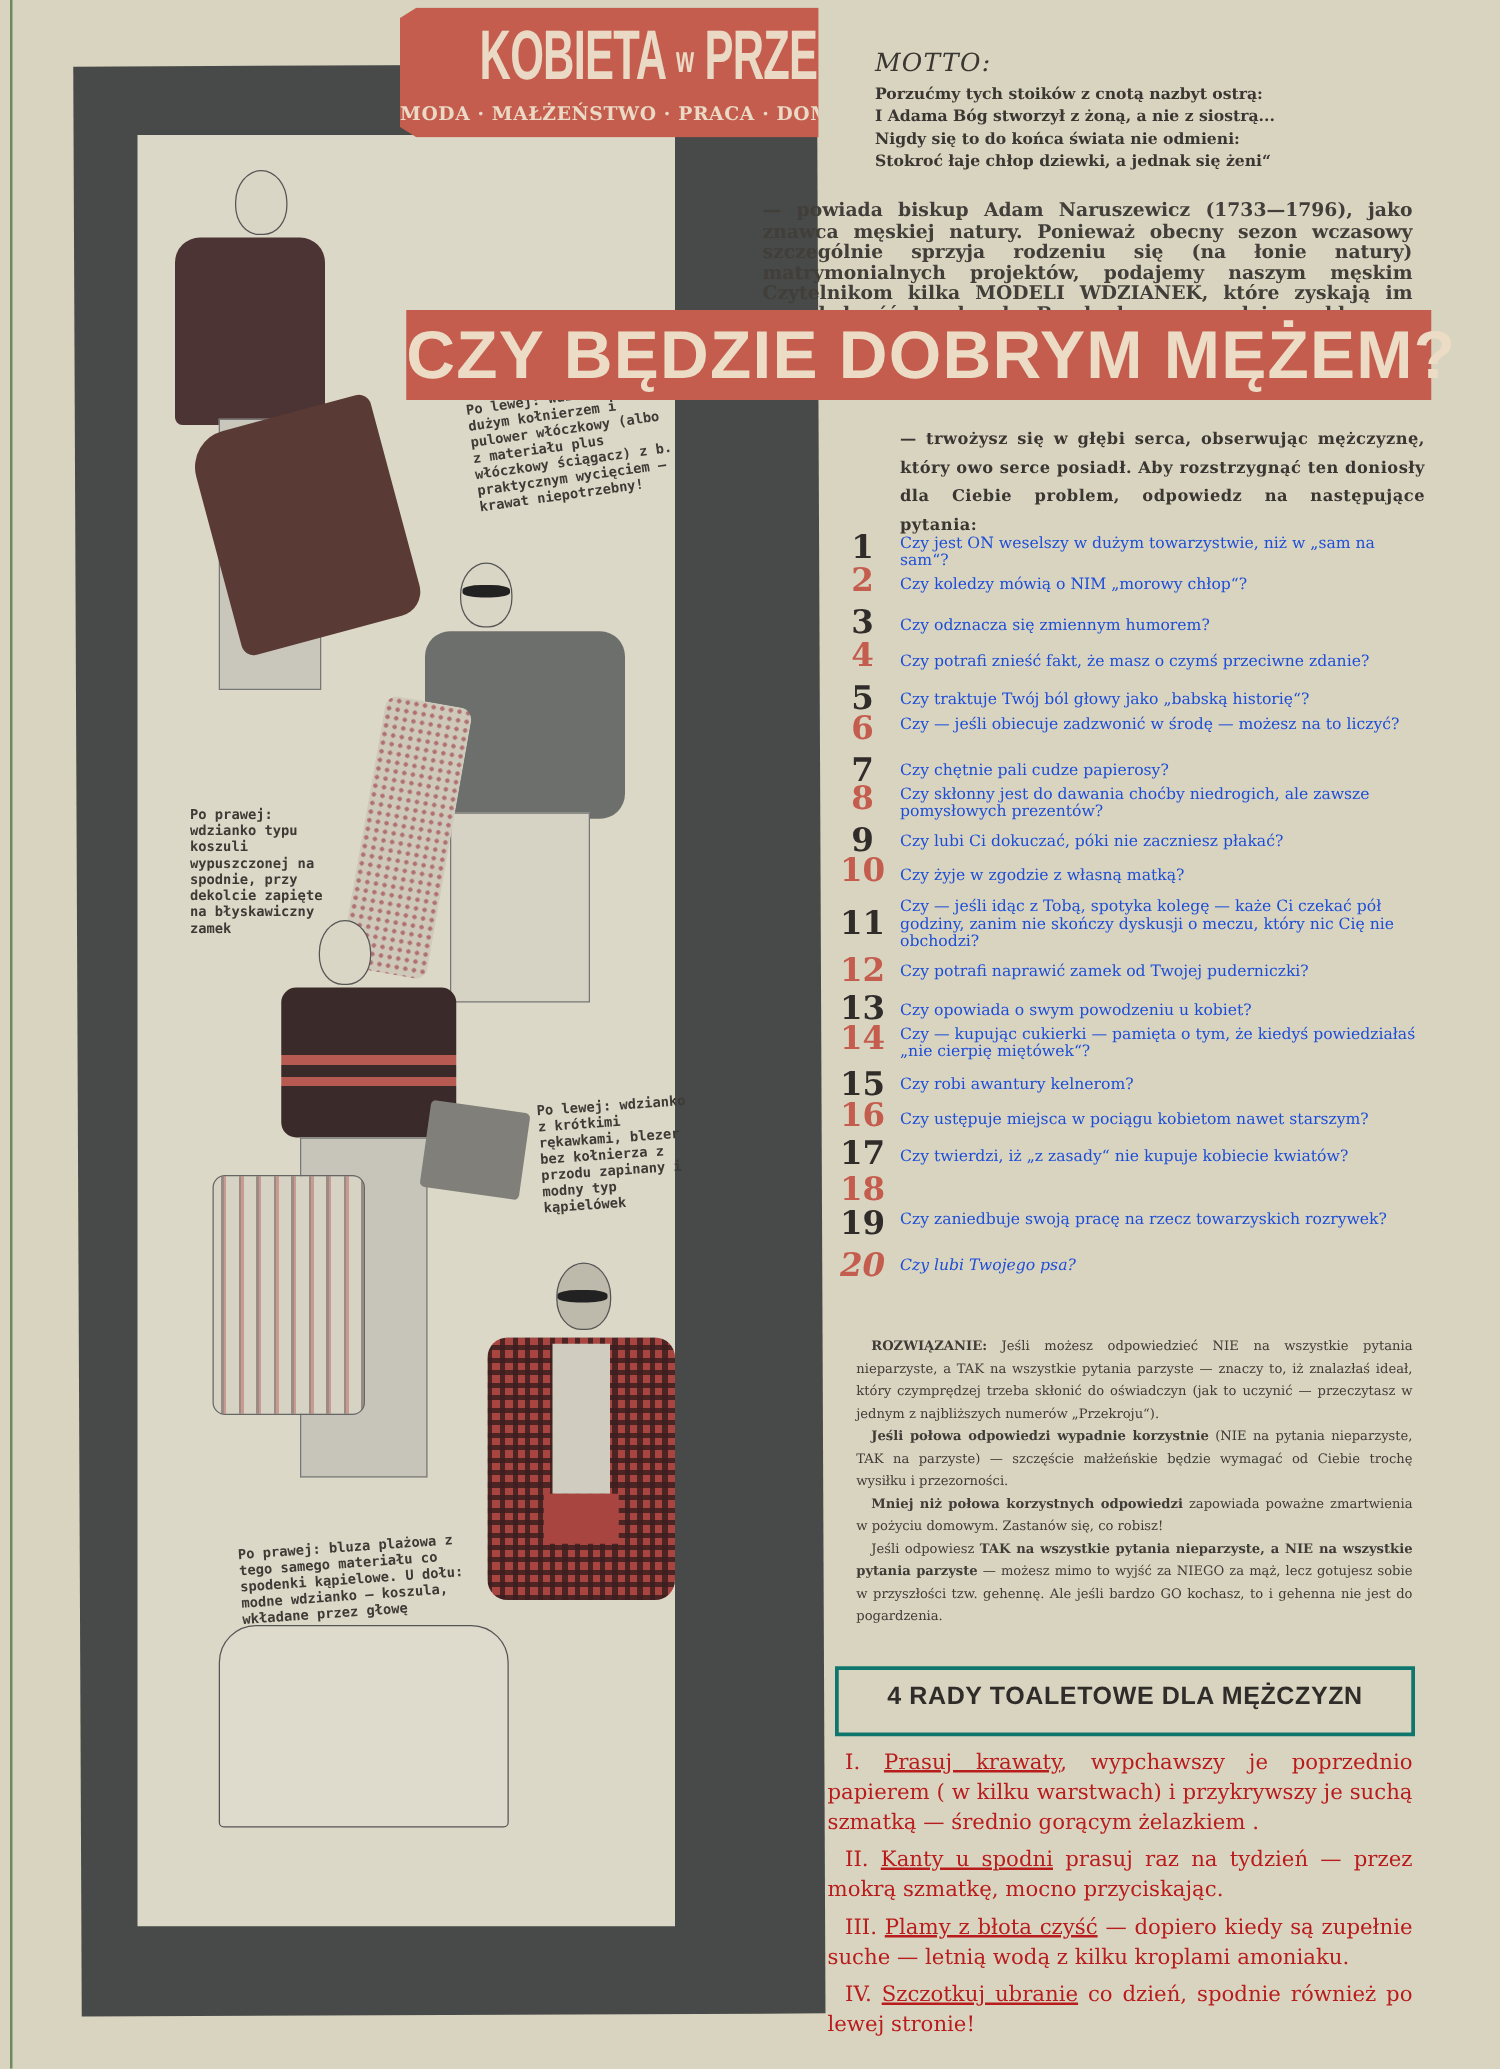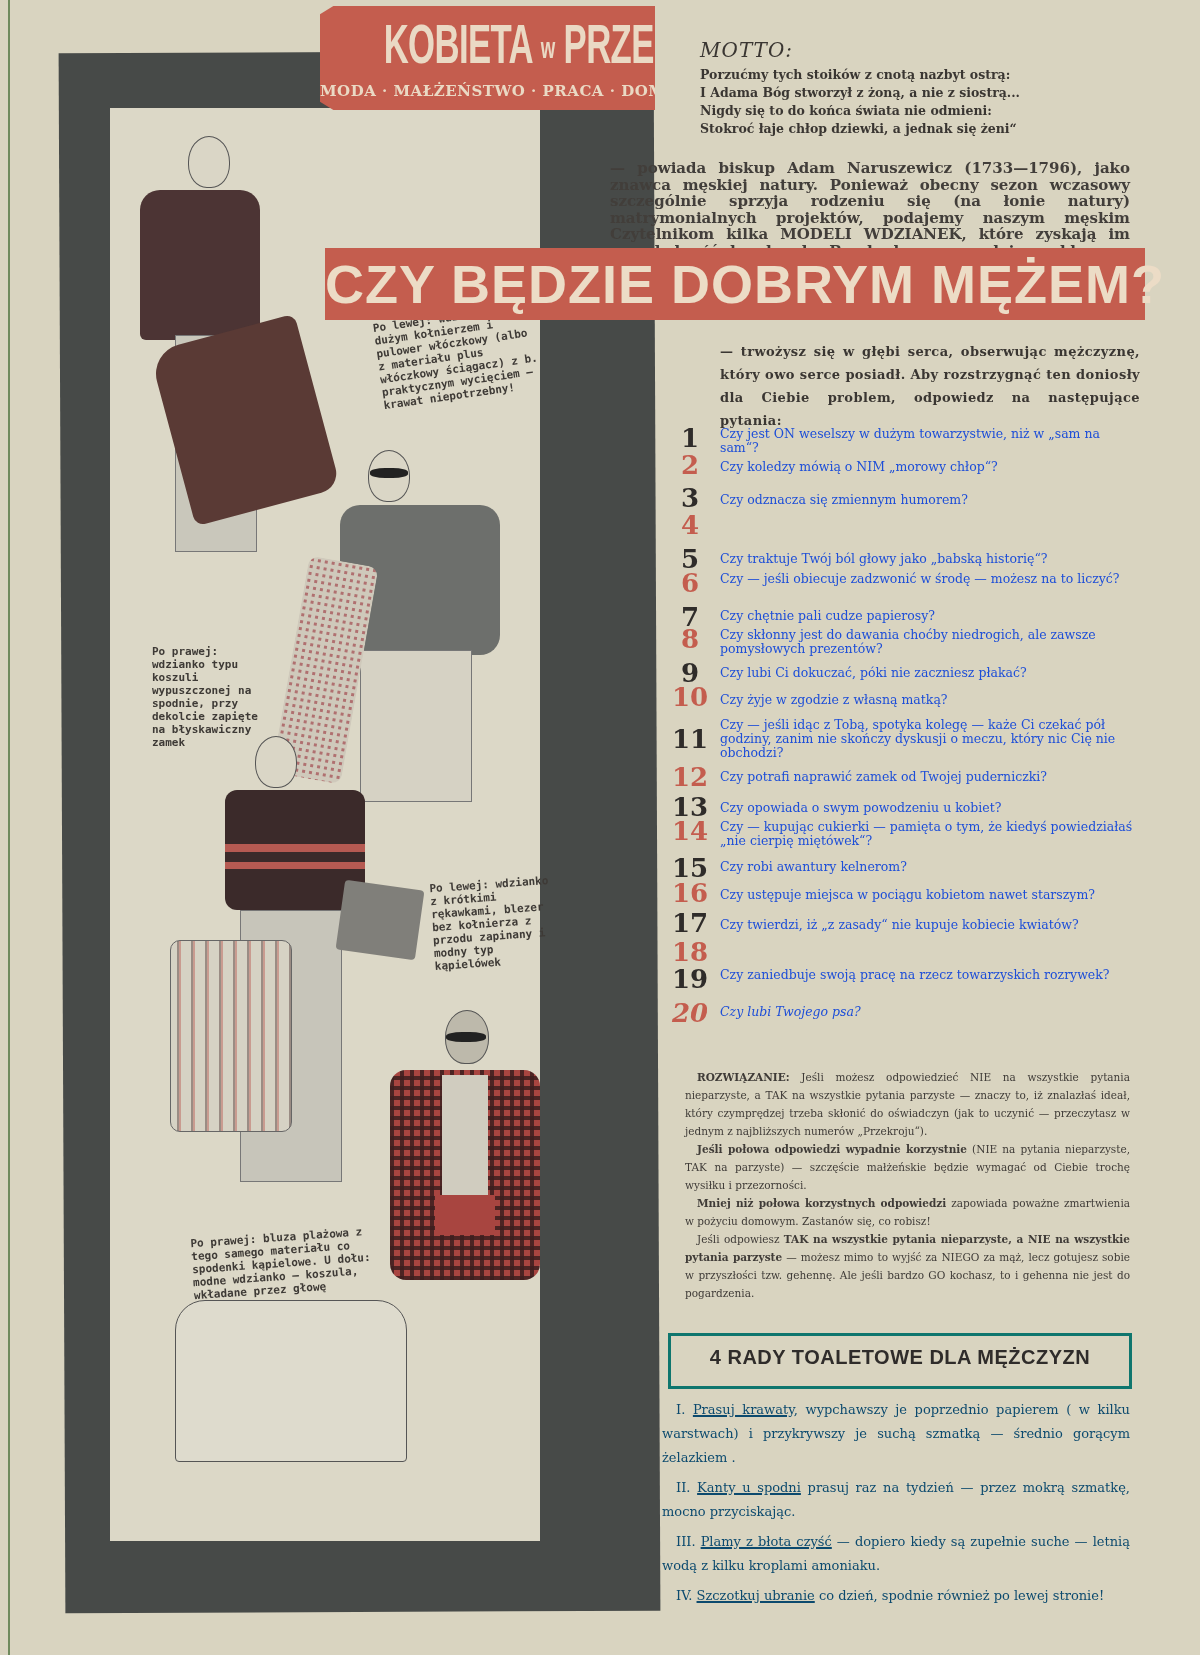--- a/index.html
+++ b/index.html
@@ -38,21 +38,21 @@
   .q-num.black { color:#2f2c2a; }
   .q-num.red { color:#c45d4e; }
   .q-text { flex:1; font-size:12.5px; line-height:14px; padding-top:2px; color:#1d4ed8; }
 
   .solution { position:absolute; left:685px; top:1068px; width:445px; font-size:10.5px; line-height:18px; text-align:justify; color:#3f3b37; }
   .solution p { margin:0 0 0 0; text-indent:12px; }
   .solution b { font-weight:bold; }
 
   .tips-box { position:absolute; left:668px; top:1333px; width:458px; height:50px; border:3px solid #0f766e; }
   .tips-title { position:absolute; left:0; right:0; top:10px; text-align:center; font-family:"Liberation Sans",sans-serif; font-weight:bold; font-size:20px; letter-spacing:0.5px; color:#2f2c2a; }
-  .tips { position:absolute; left:662px; top:1398px; width:468px; font-size:13px; line-height:24px; text-align:justify; color:#0c4a6e; }
+  .tips { position:absolute; left:662px; top:1398px; width:468px; font-size:17px; line-height:24px; text-align:justify; color:#b91c1c; }
   .tips p { margin:0 0 6px 0; text-indent:14px; }
   .tips u { text-decoration:underline; text-decoration-thickness:2px; }
 
   .caption { position:absolute; font-family:"DejaVu Sans Mono",monospace; font-weight:bold; font-size:11px; line-height:13px; color:#3e3a36; white-space:pre-line; }
   .cap1 { left:372px; top:322px; width:160px; transform:rotate(-8deg); transform-origin:left top; }
   .cap2 { left:152px; top:645px; width:122px; }
   .cap3 { left:432px; top:878px; width:120px; transform:rotate(-4deg); }
   .cap4 { left:192px; top:1231px; width:180px; transform:rotate(-4deg); }
 
   
@@ -150,20 +150,21 @@
   <div class="q" style="height:33px;">
       <div class="q-num red">2</div>
       <div class="q-text" style="padding-top:8px;">Czy koledzy mówią o NIM „morowy chłop“?</div>
     </div>
   <div class="q" style="height:27px;">
       <div class="q-num black">3</div>
       <div class="q-text" style="padding-top:8px;">Czy odznacza się zmiennym humorem?</div>
     </div>
   <div class="q" style="height:34px;">
       <div class="q-num red">4</div>
+      <div class="q-text" style="padding-top:10px;">Czy potrafi znieść fakt, że masz o czymś przeciwne zdanie?</div>
     </div>
   <div class="q" style="height:24px;">
       <div class="q-num black">5</div>
       <div class="q-text" style="padding-top:6px;">Czy traktuje Twój ból głowy jako „babską historię“?</div>
     </div>
   <div class="q" style="height:34px;">
       <div class="q-num red">6</div>
       <div class="q-text">Czy — jeśli obiecuje zadzwonić w środę — możesz na to liczyć?</div>
     </div>
   <div class="q" style="height:22px;">

